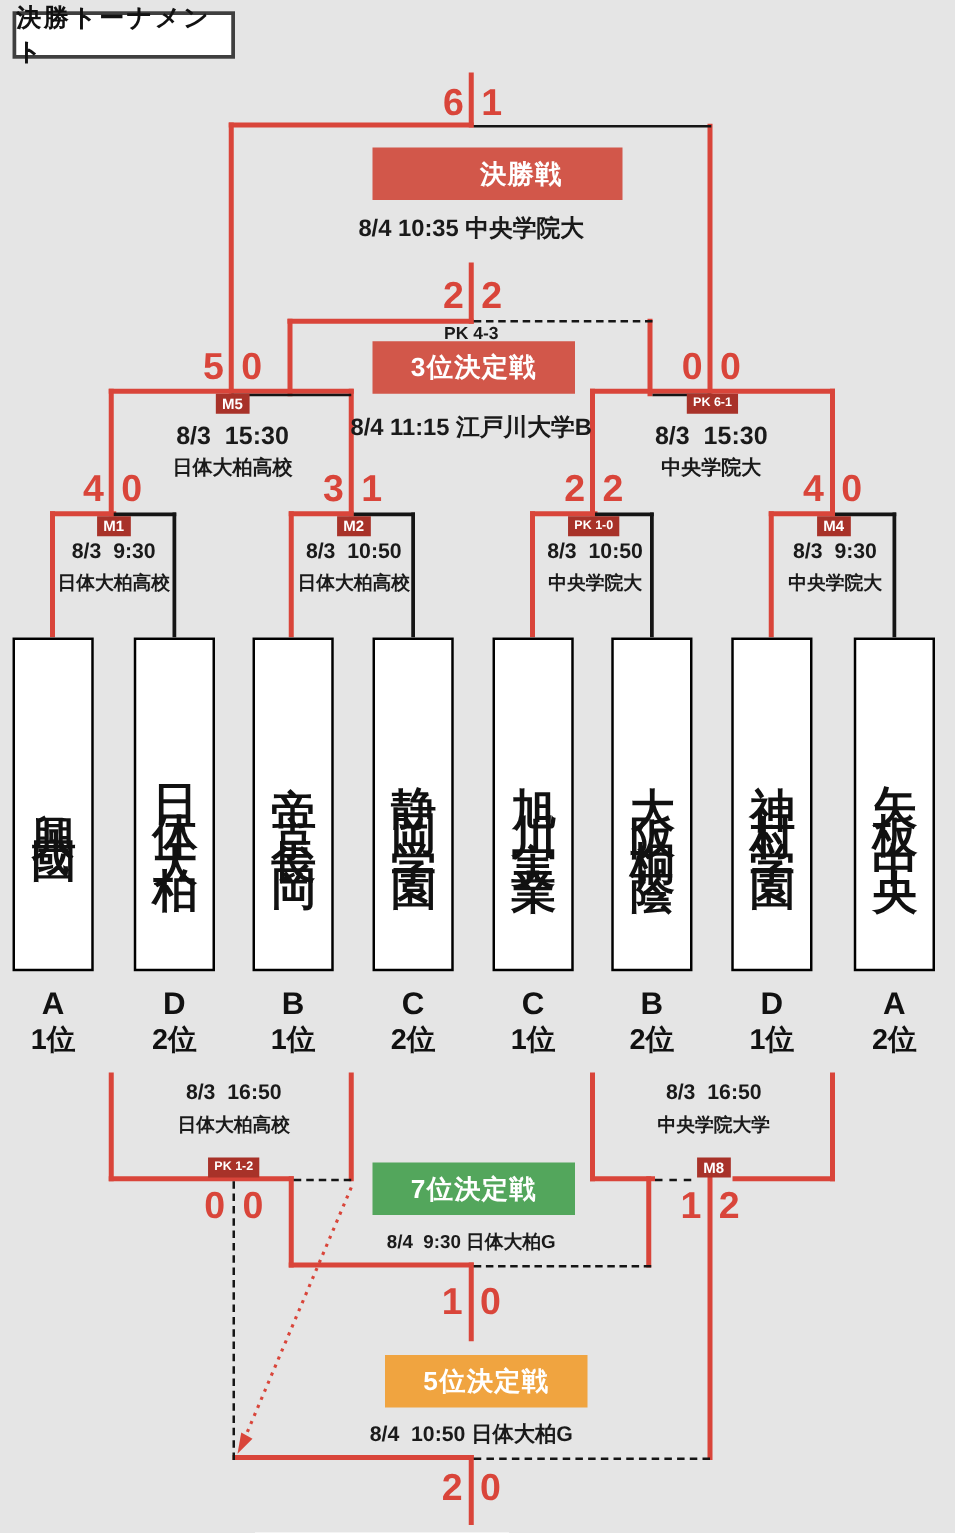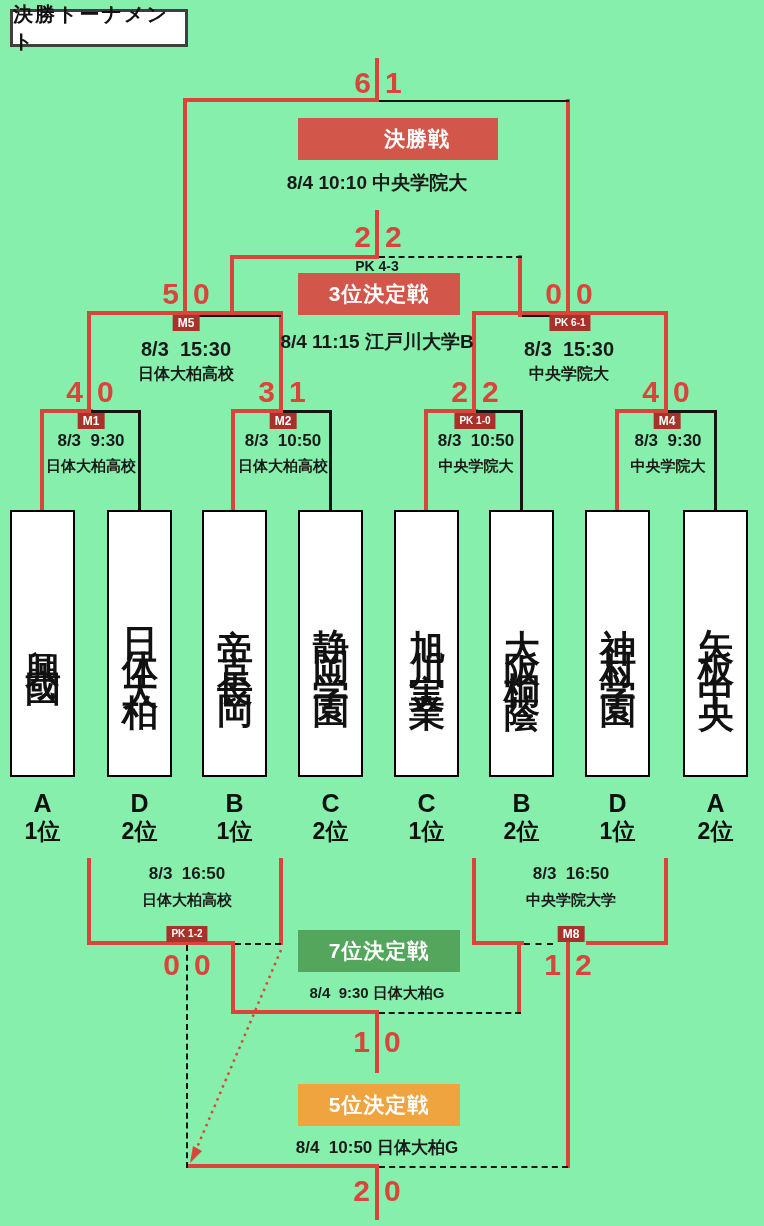--- a/index.html
+++ b/index.html
@@ -1,16 +1,16 @@
 <!DOCTYPE html>
 <html><head>
 <meta charset="utf-8">
 <style>
   html,body{margin:0;padding:0;background:#fff;}
-  #canvas{position:relative;width:764px;height:1226px;background:#86efac;overflow:hidden;
+  #canvas{position:relative;width:764px;height:1226px;background:#e5e5e5;overflow:hidden;
           font-family:"Liberation Sans","DejaVu Sans",sans-serif;}
   
   .ln{position:absolute;}
   .hr{height:4px;background:#D9453A;}
   .vr{width:4px;background:#D9453A;}
   .hk{height:3px;background:#151515;}
   .vk{width:3px;background:#151515;}
   .hk2{height:2px;background:#151515;}
   .hd{height:0;border-top:2px dashed #151515;}
   .vd{width:0;border-left:2px dashed #151515;}
@@ -20,21 +20,21 @@
   .score{position:absolute;width:50px;color:#D9453A;font-weight:bold;font-size:30px;line-height:30px;white-space:pre;}
   .s-l{text-align:right;}
   .s-r{text-align:left;}
   .mlabel{position:absolute;transform:translateX(-50%);background:#A83229;color:#fff;font-weight:bold;
           font-size:12px;line-height:16px;padding:0 5px;white-space:pre;text-align:center;}
   .pk{font-size:10px;}
   .hbox{position:absolute;left:298px;width:162px;height:42px;display:flex;align-items:center;justify-content:center;
         color:#fff;font-weight:bold;font-size:21px;letter-spacing:1px;}
   .red-bg{background:#D2574A;}
   .green-bg{background:#53A65C;}
-  .orange-bg{background:#F0A440;}
+  .orange-bg{background:#F0A440;margin-left:10px;}
   .titlebox{position:absolute;left:10px;top:9px;width:172px;height:32px;border:3px solid #3f3f3f;background:#fff;
             display:flex;align-items:center;justify-content:center;font-size:20px;font-weight:bold;letter-spacing:2px;color:#111;}
   .team{position:absolute;top:510px;width:61px;height:263px;border:2px solid #000;background:#fff;
         display:flex;align-items:center;justify-content:center;
         writing-mode:vertical-rl;text-orientation:upright;font-size:36px;font-weight:bold;color:#111;letter-spacing:22px;}
   .seed{position:absolute;top:789px;width:65px;text-align:center;font-weight:bold;color:#111;}
   .seed .ltr{font-size:25px;line-height:29px;}
   .seed .rnk{font-size:23px;line-height:27px;}
 </style>
 </head>
@@ -108,21 +108,21 @@
   <svg width="764" height="1226" style="position:absolute;left:0;top:0;">
     <line x1="281" y1="950" x2="196" y2="1150" stroke="#D9453A" stroke-width="2.5" stroke-dasharray="2.5,4.5"></line>
     <polygon points="190,1163 193,1146 202,1151" fill="#D9453A"></polygon>
   </svg>
 
   <div class="hbox red-bg" style="top:118px;padding-left:38px;">決勝戦</div>
   <div class="hbox red-bg" style="top:273px;">3位決定戦</div>
   <div class="hbox green-bg" style="top:930px;">7位決定戦</div>
   <div class="hbox orange-bg" style="top:1084px;">5位決定戦</div>
 
-  <div class="t ctr" style="left:377px;top:170px;font-size:19px;">8/4 10:10 中央学院大</div>
+  <div class="t ctr" style="left:377px;top:170px;font-size:19px;">8/4 10:35 中央学院大</div>
   <div class="t ctr" style="left:377px;top:258px;font-size:14px;">PK 4-3</div>
   <div class="t ctr" style="left:377px;top:329px;font-size:19px;">8/4 11:15 江戸川大学B</div>
 
   <div class="t ctr" style="left:186px;top:338px;font-size:20px;">8/3  15:30</div>
   <div class="t ctr" style="left:186px;top:364px;font-size:16px;">日体大柏高校</div>
   <div class="t ctr" style="left:569px;top:338px;font-size:20px;">8/3  15:30</div>
   <div class="t ctr" style="left:569px;top:364px;font-size:16px;">中央学院大</div>
 
   <div class="t ctr" style="left:91px;top:431px;font-size:17px;">8/3  9:30</div>
   <div class="t ctr" style="left:91px;top:457px;font-size:15px;">日体大柏高校</div>

